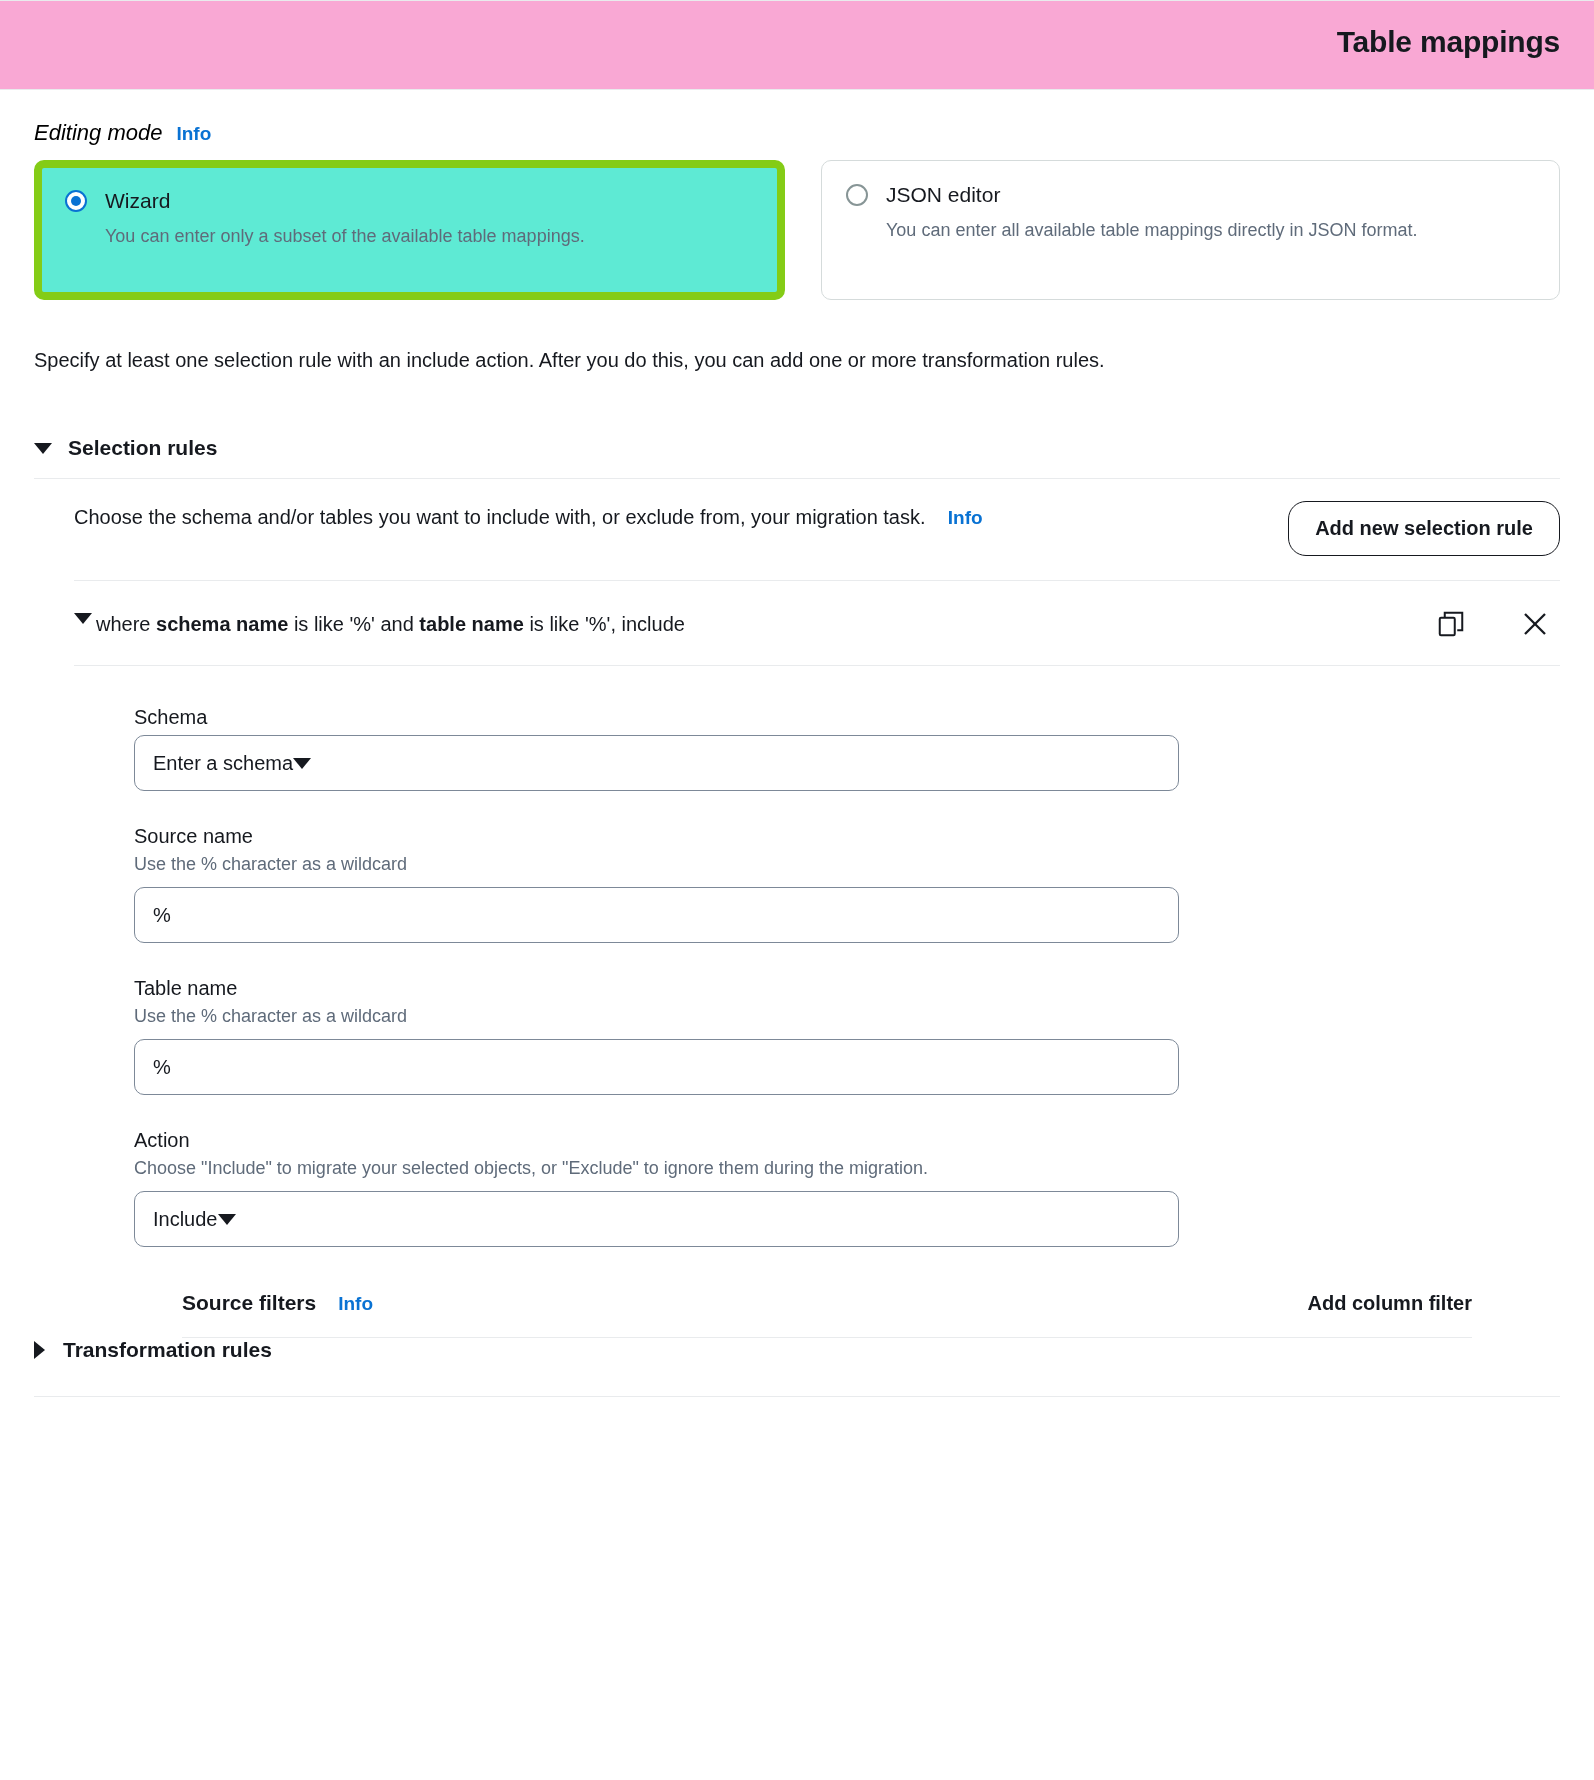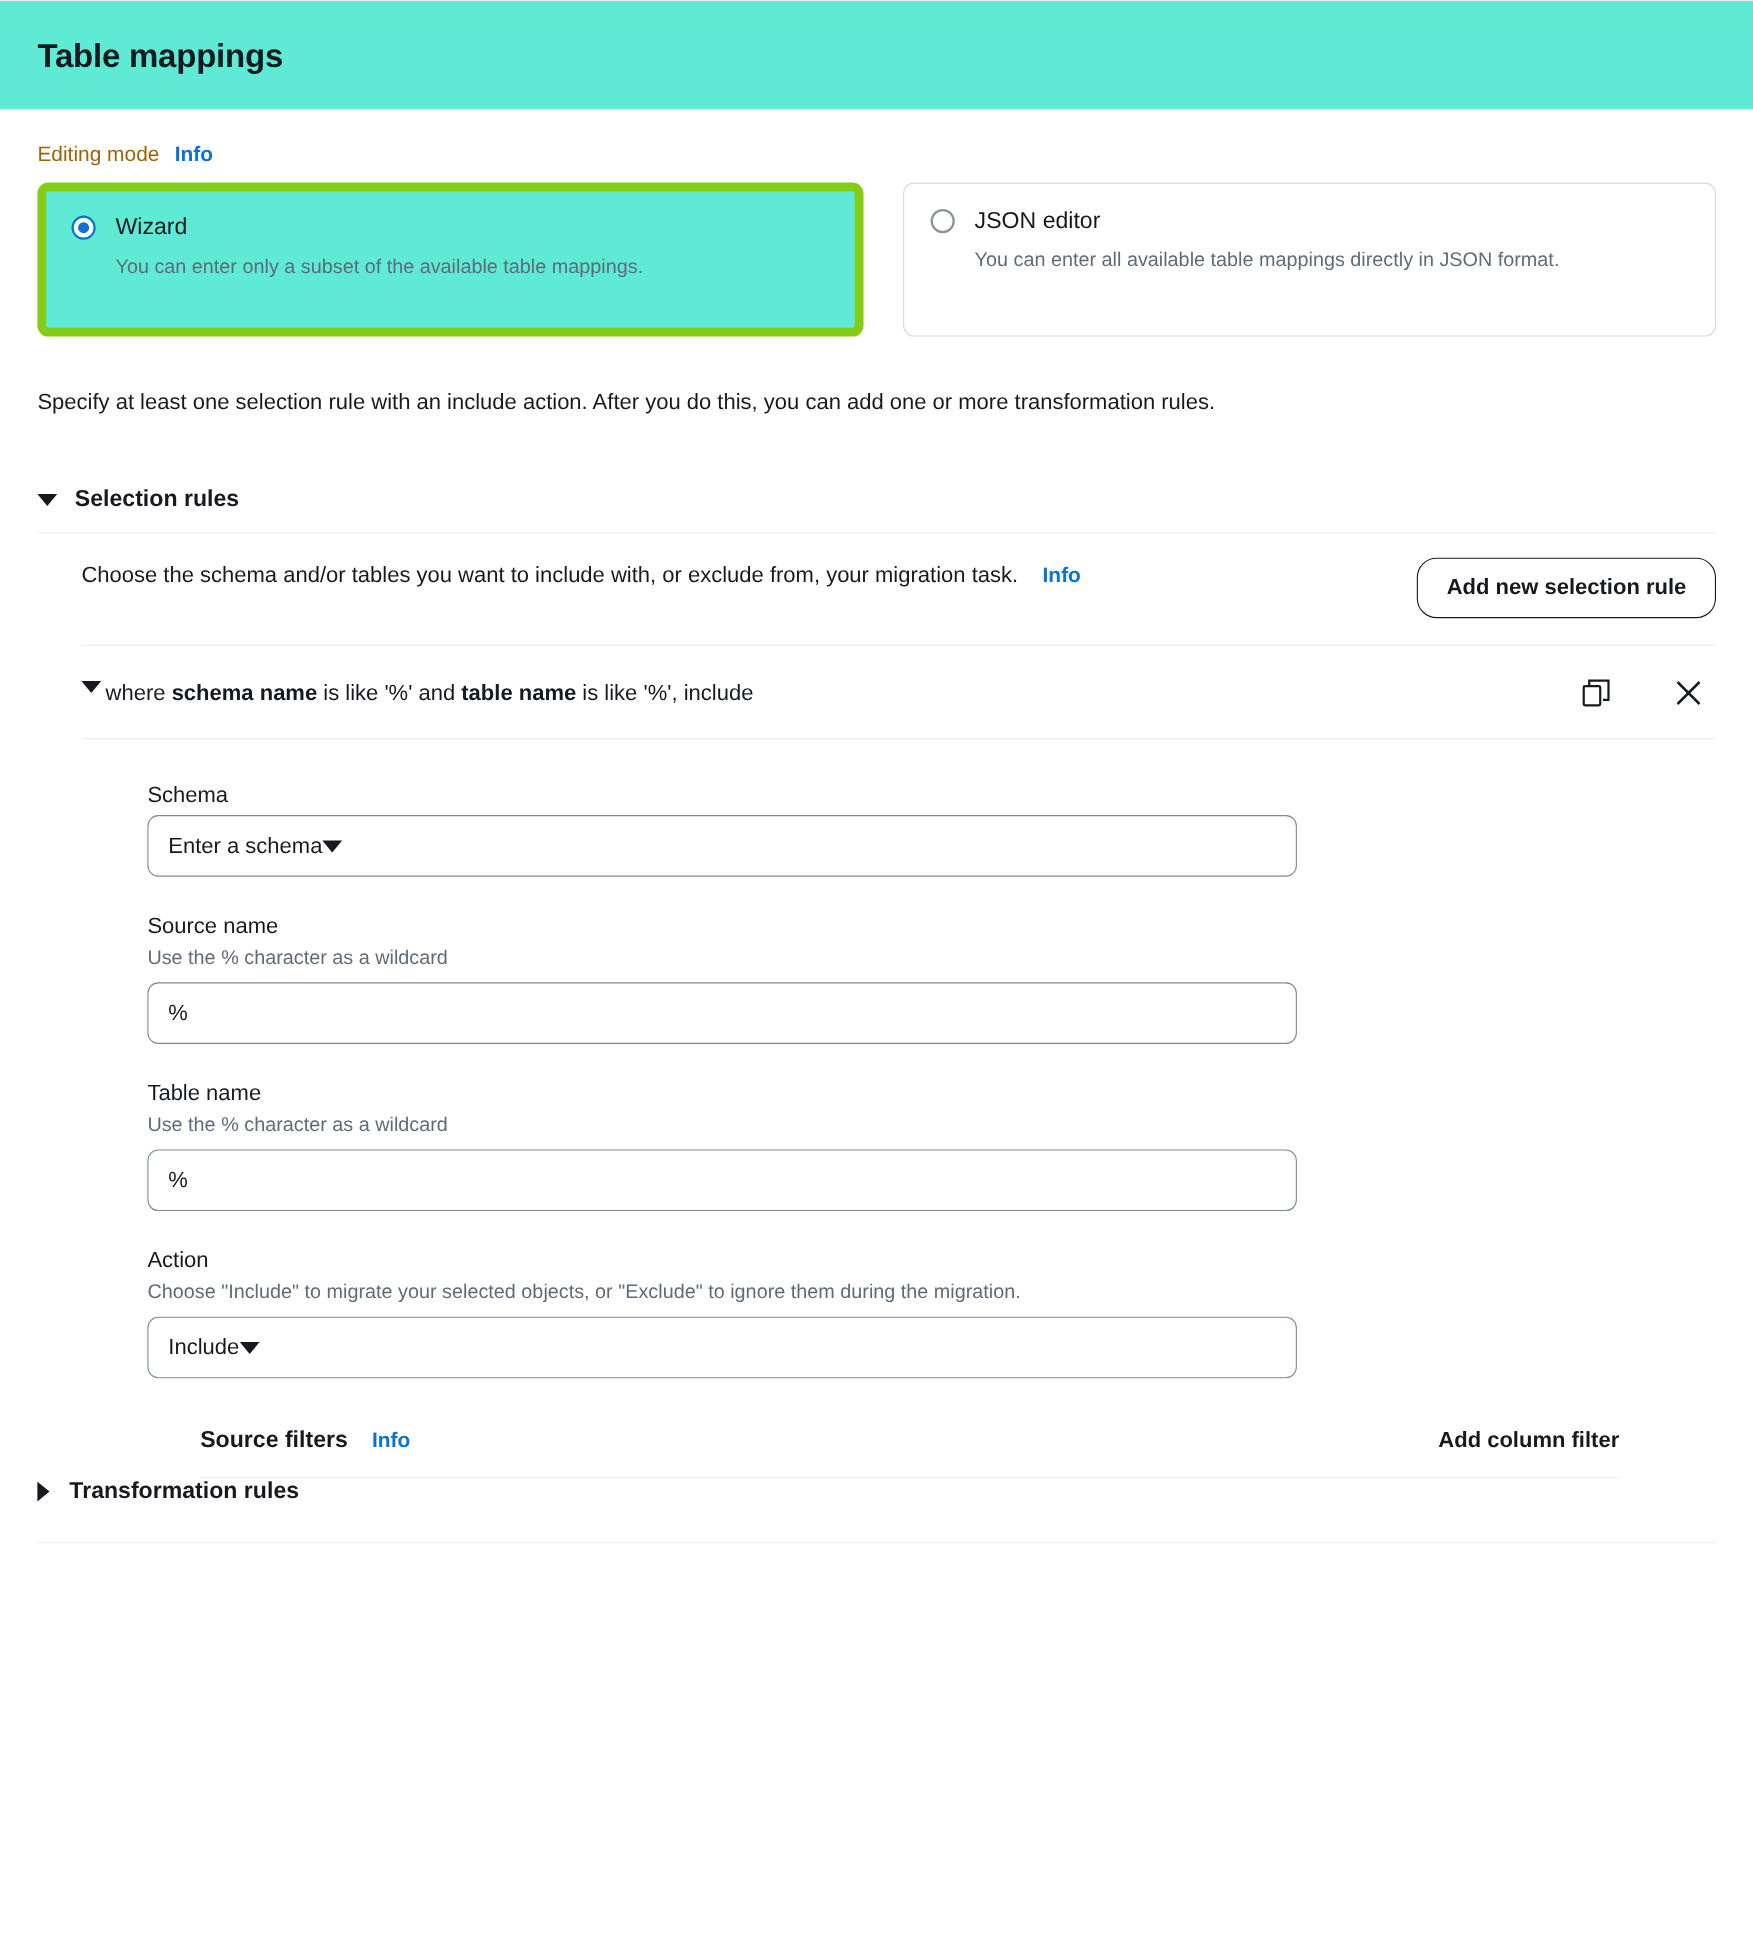--- a/index.html
+++ b/index.html
@@ -17,43 +17,45 @@
   }
   .panel {
     width: 1594px;
     min-height: 1780px;
     background: #ffffff;
     border-top: 1px solid #e9ebed;
     position: relative;
   }
   
   .panel-header {
-    padding: 34px 34px 30px 34px;
-    border-bottom: 1px solid #e9ebed;
-    background: #5eead4;
+    padding: 24px 34px 30px 34px;
+    border-bottom: 1px solid #e9ebed;
+    background: #f9a8d4;
+    text-align: right;
   }
   .panel-title {
     font-size: 30px;
     font-weight: bold;
     color: #16191f;
     letter-spacing: -0.2px;
   }
   
   .panel-body {
     padding: 30px 34px 0 34px;
   }
   .field-label-row {
     display: flex;
     align-items: baseline;
     gap: 14px;
     margin-bottom: 14px;
   }
   .field-label {
-    font-size: 19px;
-    color: #a16207;
+    font-size: 22px;
+    color: #000000;
+    font-style: italic;
   }
   .info-link {
     font-size: 19px;
     color: #0972d3;
     font-weight: bold;
     text-decoration: none;
     cursor: pointer;
   }
   
   .tiles {

